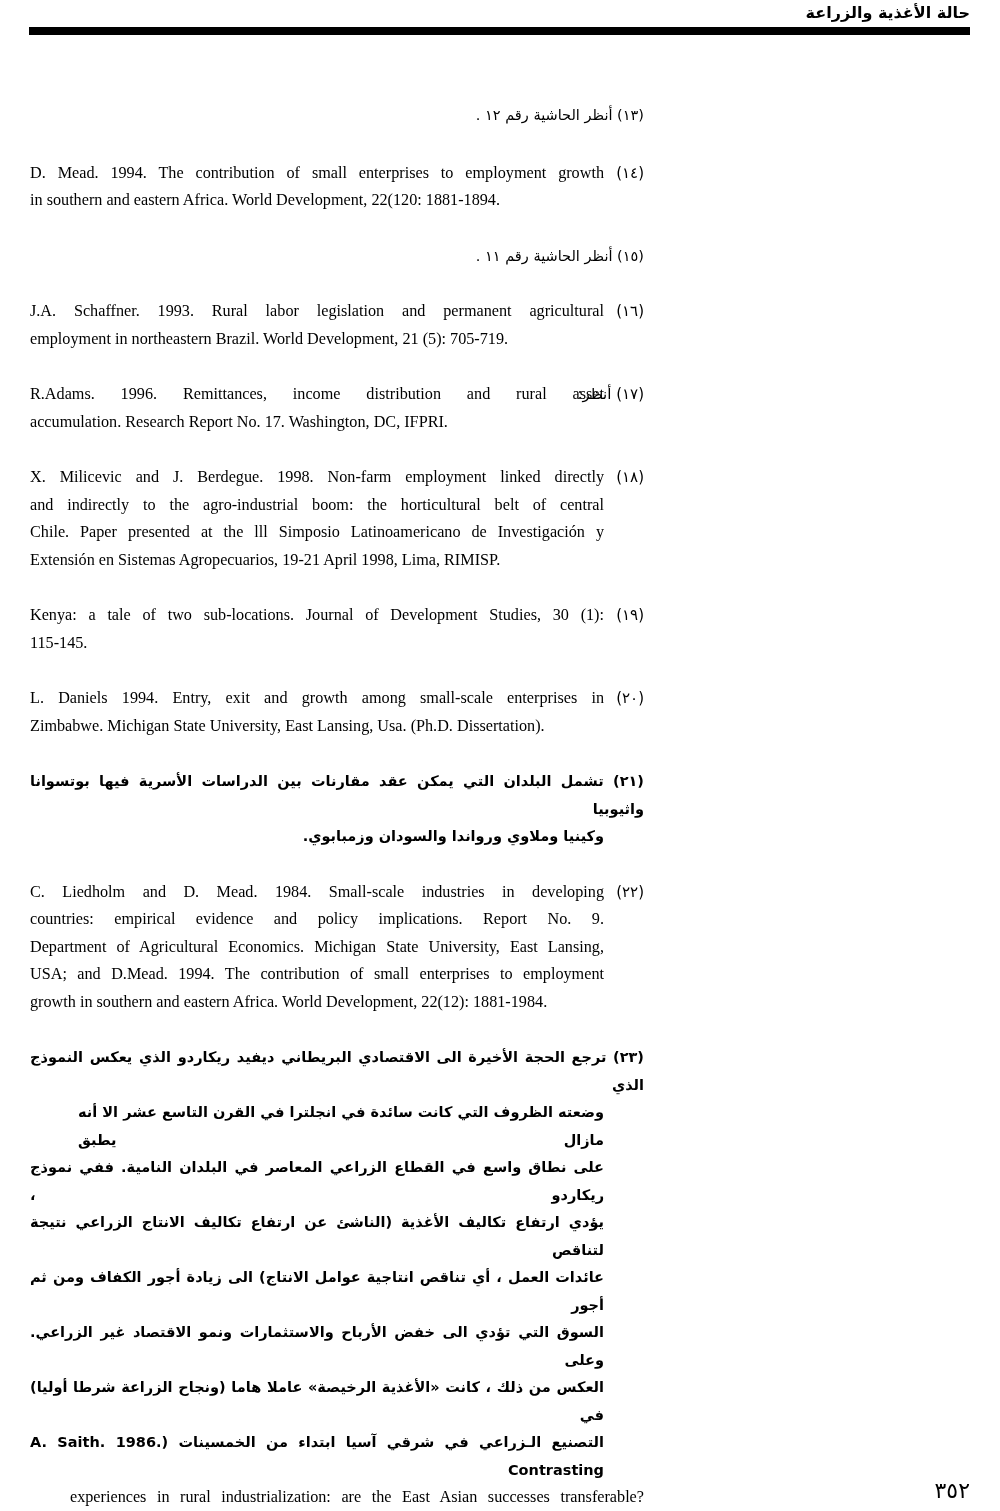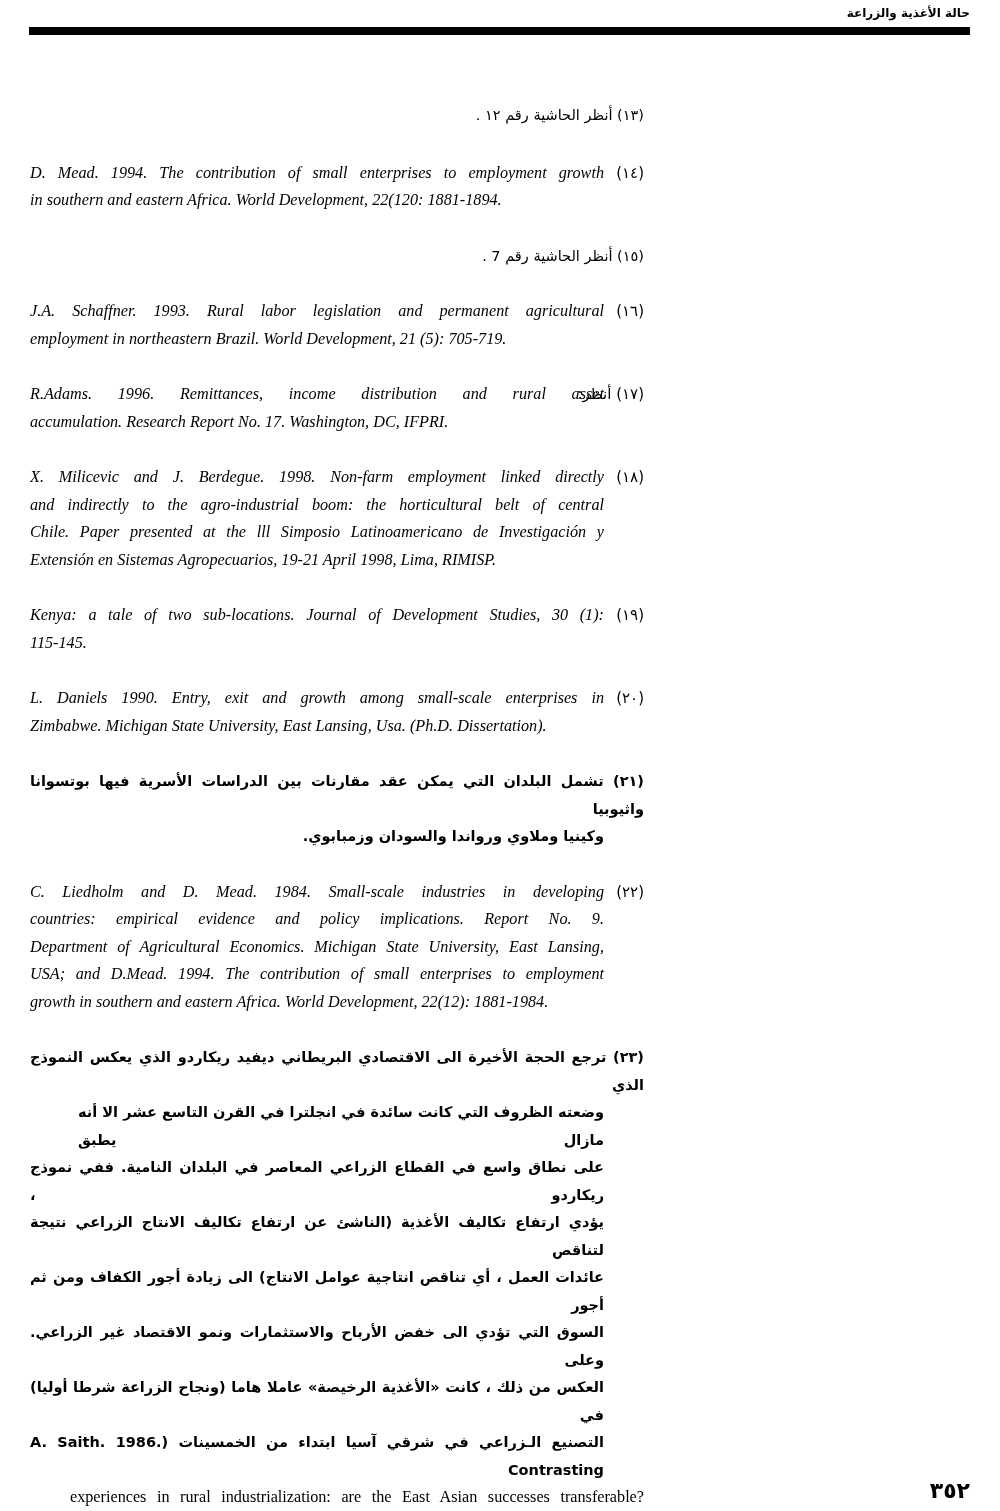--- a/index.html
+++ b/index.html
@@ -1,44 +1,44 @@
 <!DOCTYPE html>
 <html><head>
 <meta charset="utf-8">
 <style>
   html, body { margin: 0; padding: 0; background: #ffffff; }
   body { width: 1000px; height: 1511px; position: relative; overflow: hidden; color: #000; }
   .header-title {
     position: absolute; right: 30px; top: 0px;
-    font-family: "DejaVu Sans", sans-serif; font-weight: bold; font-size: 12px;
+    font-family: "DejaVu Sans", sans-serif; font-weight: bold; font-size: 16px;
     direction: rtl; line-height: 26px;
   }
   .header-rule {
     position: absolute; left: 29px; top: 27px; width: 941px; height: 8px; background: #000;
   }
   .notes { position: absolute; left: 30px; top: 90px; width: 620px; }
   .note { position: relative; margin: 0; }
   .note-en {
     font-family: "Liberation Serif", serif; font-size: 16.2px; line-height: 27.5px;
-    text-align: justify; width: 574px; direction: ltr; font-style: italic;
+    text-align: justify; width: 574px; direction: ltr;
   }
   .note-num {
     position: absolute; right: 6px; top: 0;
     font-family: "DejaVu Sans", sans-serif; font-size: 15px; line-height: 27.5px; direction: rtl;
   }
   .note-ar {
     font-family: "DejaVu Sans", sans-serif; font-size: 14.5px; line-height: 27.5px;
     direction: rtl; text-align: justify; width: 614px;
   }
   .note-ar.bold { font-weight: bold; }
   .line { display: block; white-space: nowrap; }
   .line.just { text-align: justify; text-align-last: justify; white-space: normal; }
   .page-number {
     position: absolute; right: 30px; top: 1478px;
-    font-family: "DejaVu Sans", sans-serif; font-weight: bold; font-size: 22px; direction: rtl; text-align: right;
+    font-family: "DejaVu Sans", sans-serif; font-weight: normal; font-size: 22px; direction: rtl; text-align: right;
   } 
 </style>
 </head>
 <body>
 
 <div class="header-title">حالة الأغذية والزراعة</div>
 <div class="header-rule"></div>
 
 <div class="notes" id="notes">
     <div class="note" style="margin-top: 12px;">
@@ -48,21 +48,21 @@
     </div>
     <div class="note" style="margin-top: 30px;">
       <span class="note-num">(١٤)</span>
       <div class="note-en">
         <span class="line just">D. Mead. 1994. The contribution of small enterprises to employment growth</span>
         <span class="line">in southern and eastern Africa. World Development, 22(120: 1881-1894.</span>
       </div>
     </div>
     <div class="note" style="margin-top: 28px;">
       <div class="note-ar">
-        <span class="line">(١٥) أنظر الحاشية رقم 7 .</span>
+        <span class="line">(١٥) أنظر الحاشية رقم ١١ .</span>
       </div>
     </div>
     <div class="note" style="margin-top: 28px;">
       <span class="note-num">(١٦)</span>
       <div class="note-en">
         <span class="line just">J.A. Schaffner. 1993. Rural labor legislation and permanent agricultural</span>
         <span class="line">employment in northeastern Brazil. World Development, 21 (5): 705-719.</span>
       </div>
     </div>
     <div class="note" style="margin-top: 28px;">
@@ -84,21 +84,21 @@
     <div class="note" style="margin-top: 28px;">
       <span class="note-num">(١٩)</span>
       <div class="note-en">
         <span class="line just">Kenya: a tale of two sub-locations. Journal of Development Studies, 30 (1):</span>
         <span class="line">115-145.</span>
       </div>
     </div>
     <div class="note" style="margin-top: 28px;">
       <span class="note-num">(٢٠)</span>
       <div class="note-en">
-        <span class="line just">L. Daniels 1990. Entry, exit and growth among small-scale enterprises in</span>
+        <span class="line just">L. Daniels 1994. Entry, exit and growth among small-scale enterprises in</span>
         <span class="line">Zimbabwe. Michigan State University, East Lansing, Usa. (Ph.D. Dissertation).</span>
       </div>
     </div>
     <div class="note" style="margin-top: 28px;">
       <div class="note-ar bold">
         <span class="line just">(٢١) تشمل البلدان التي يمكن عقد مقارنات بين الدراسات الأسرية فيها بوتسوانا واثيوبيا</span>
         <span class="line" style="padding-right: 40px;">وكينيا وملاوي ورواندا والسودان وزمبابوي.</span>
       </div>
     </div>
     <div class="note" style="margin-top: 28px;">

